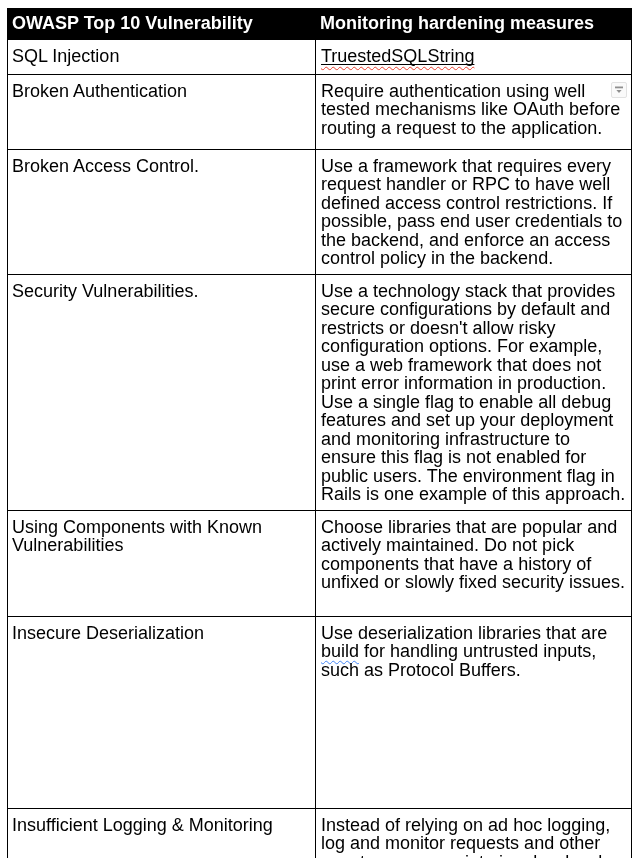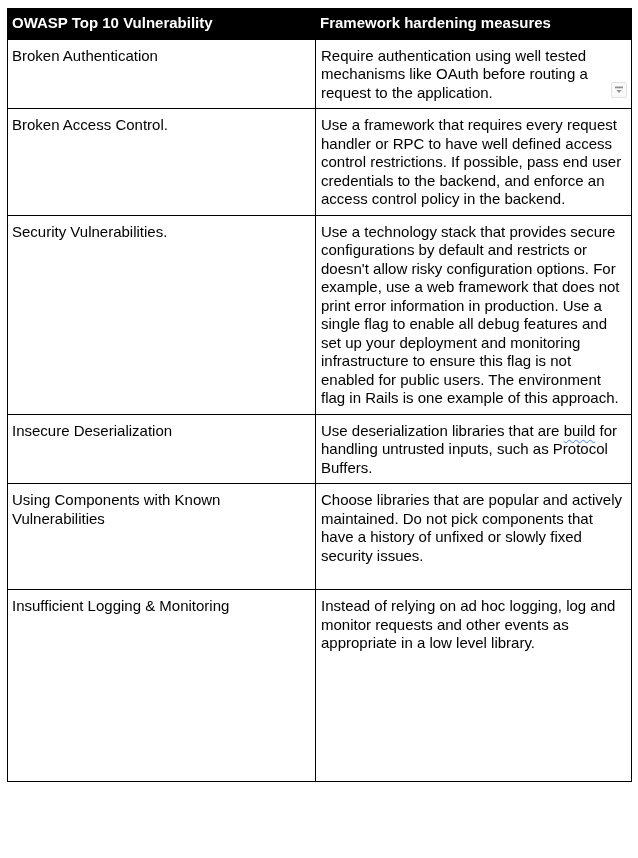--- a/index.html
+++ b/index.html
@@ -27,21 +27,21 @@
     width:624px;
     margin:8px 0 0 7px;
     border:1.5px solid var(--table-border,#000);
   }
   col.c1{width:308px;}
   col.c2{width:316px;}
   th,td{
     border:1px solid var(--table-border,#000);
     vertical-align:top;
     text-align:left;
-    font-size:15px;
+    font-size:18px;
     line-height:18.5px;
     padding:7px 5px 6px 4px;
     word-wrap:break-word;
   }
   thead th{
     background:var(--header-bg,#000);
     color:var(--header-text,#fff);
     font-weight:bold;
     height:26px;
     padding-top:5px;
@@ -100,25 +100,33 @@
     <colgroup>
         <col class="c1">
         <col class="c2">
       </colgroup>
     <thead>
       <tr>
         <th>
           <span>OWASP Top 10 Vulnerability</span>
         </th>
         <th>
-          <span>Framework hardening measures</span>
+          <span>Monitoring hardening measures</span>
         </th>
       </tr>
     </thead>
     <tbody>
+      <tr>
+        <td>
+          <span>SQL Injection</span>
+        </td>
+        <td class="measure">
+          <span class="misspelled-wrap"><span class="underlined">TruestedSQLString</span></span>
+        </td>
+      </tr>
       <tr>
         <td>
           <span>Broken Authentication</span>
         </td>
         <td class="measure">
           <span>Require authentication using well tested mechanisms like OAuth before routing a request to the application.</span>
         </td>
       </tr>
       <tr>
         <td>
@@ -131,32 +139,32 @@
       <tr>
         <td>
           <span>Security Vulnerabilities.</span>
         </td>
         <td class="measure">
           <span>Use a technology stack that provides secure configurations by default and restricts or doesn't allow risky configuration options. For example, use a web framework that does not print error information in production. Use a single flag to enable all debug features and set up your deployment and monitoring infrastructure to ensure this flag is not enabled for public users. The environment flag in Rails is one example of this approach.</span>
         </td>
       </tr>
       <tr>
         <td>
+          <span>Using Components with Known Vulnerabilities</span>
+        </td>
+        <td class="measure">
+          <span>Choose libraries that are popular and actively maintained. Do not pick components that have a history of unfixed or slowly fixed security issues.</span>
+        </td>
+      </tr>
+      <tr>
+        <td>
           <span>Insecure Deserialization</span>
         </td>
         <td class="measure">
           <span>Use deserialization libraries that are </span><span class="grammar-flag">build</span><span> for handling untrusted inputs, such as Protocol Buffers.</span>
-        </td>
-      </tr>
-      <tr>
-        <td>
-          <span>Using Components with Known Vulnerabilities</span>
-        </td>
-        <td class="measure">
-          <span>Choose libraries that are popular and actively maintained. Do not pick components that have a history of unfixed or slowly fixed security issues.</span>
         </td>
       </tr>
       <tr>
         <td>
           <span>Insufficient Logging &amp; Monitoring</span>
         </td>
         <td class="measure">
           <span>Instead of relying on ad hoc logging, log and monitor requests and other events as appropriate in a low level library.</span>
         </td>
       </tr>

